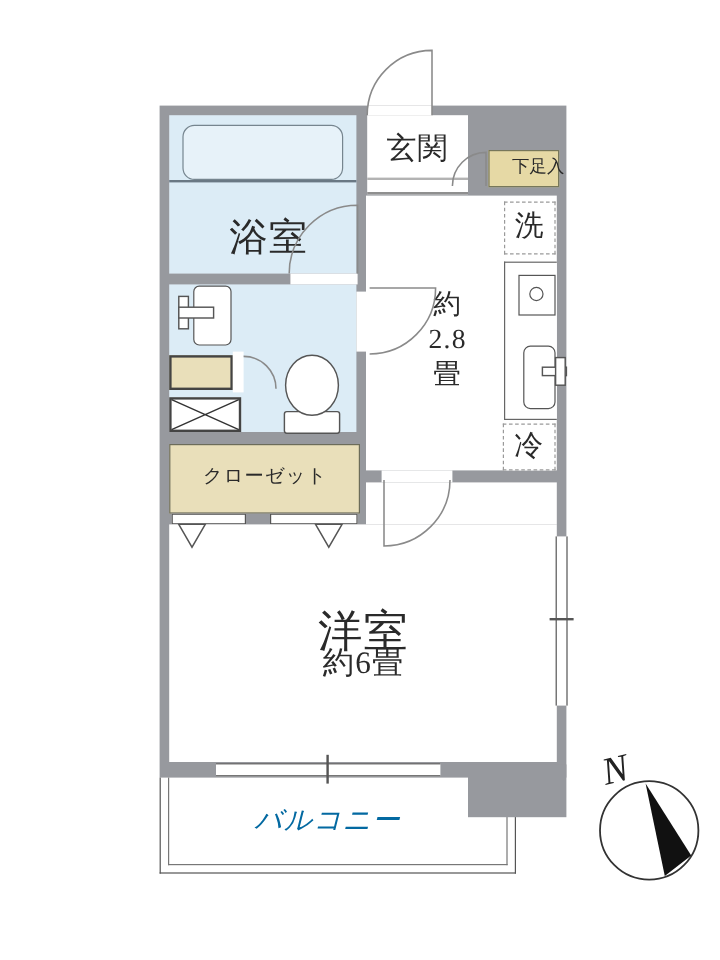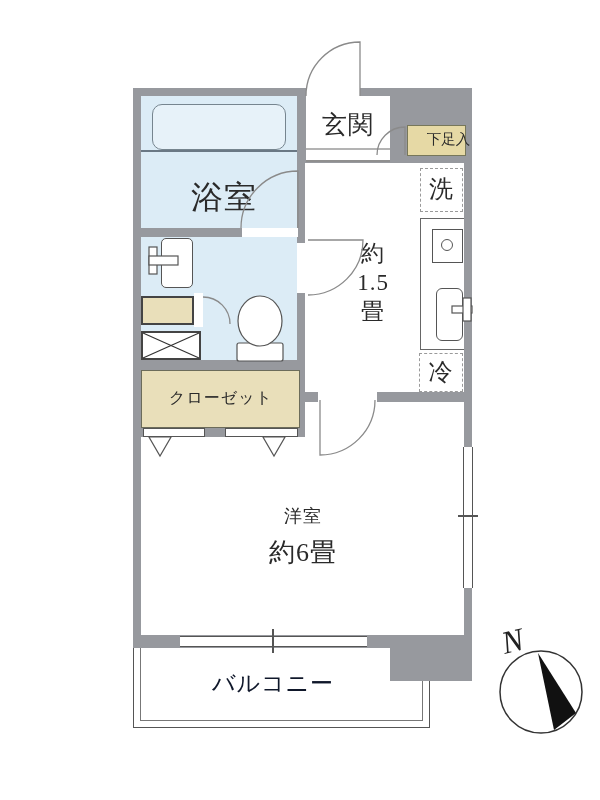--- a/index.html
+++ b/index.html
@@ -64,27 +64,27 @@
 
   <div class="abs" style="left:133px;top:648px;width:297px;height:80px;border-left:1.5px solid #555;border-right:1.5px solid #555;border-bottom:1.5px solid #555;"></div>
   <div class="abs" style="left:140px;top:648px;width:283px;height:73px;border-left:1px solid #777;border-right:1px solid #777;border-bottom:1px solid #777;"></div>
   <div class="abs wall" style="left:390px;top:637px;width:82px;height:44px;"></div>
 
   <div class="lbl" style="left:161px;top:179px;width:126px;font-size:32px;">浴室</div>
   <div class="lbl" style="left:146px;top:389px;width:150px;font-size:16px;">クローゼット</div>
   <div class="lbl" style="left:306px;top:111px;width:84px;font-size:25px;">玄関</div>
   <div class="lbl" style="left:407px;top:131px;width:83px;font-size:14.5px;letter-spacing:0;">下足入</div>
   <div class="lbl" style="left:348px;top:241px;width:50px;font-size:23px;">約</div>
-  <div class="lbl" style="left:348px;top:270px;width:50px;font-size:23px;">1.5</div>
+  <div class="lbl" style="left:348px;top:270px;width:50px;font-size:23px;">2.8</div>
   <div class="lbl" style="left:348px;top:299px;width:50px;font-size:23px;">畳</div>
   <div class="lbl" style="left:420px;top:176px;width:43px;font-size:24px;">洗</div>
   <div class="lbl" style="left:419px;top:359px;width:44px;font-size:24px;">冷</div>
-  <div class="lbl" style="left:183px;top:506px;width:240px;font-size:18px;text-align:center;">洋室</div>
+  <div class="lbl" style="left:183px;top:506px;width:240px;font-size:37px;text-align:center;">洋室</div>
   <div class="lbl" style="left:183px;top:538px;width:240px;font-size:26px;">約6畳</div>
-  <div class="lbl" style="left:163px;top:671px;width:220px;font-size:23px;color:#0f172a;">バルコニー</div>
+  <div class="lbl" style="left:163px;top:671px;width:220px;font-size:23px;font-style:italic;color:#0369a1;">バルコニー</div>
 
   <svg width="600" height="800" viewBox="0 0 600 800">
     <g stroke="#8a8a8a" stroke-width="1.3" fill="none">
       <path d="M360,96 L360,42 A54,54 0 0 0 306,96"></path>
       <path d="M298,228 L298,171 A57,57 0 0 0 241,228"></path>
       <path d="M308,240 L363,240 A55,55 0 0 1 308,295"></path>
       <path d="M320,400 L320,455 A55,55 0 0 0 375,400"></path>
       <path d="M405,155 L405,127 A28,28 0 0 0 377,155"></path>
       <path d="M203,297 A27,27 0 0 1 230,324"></path>
     </g>

